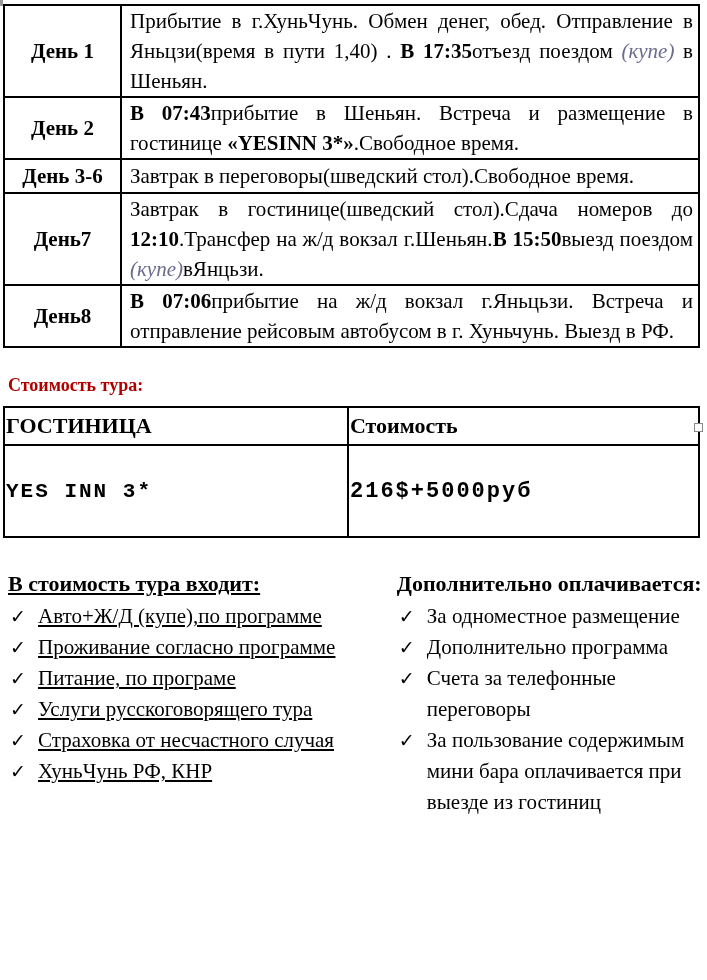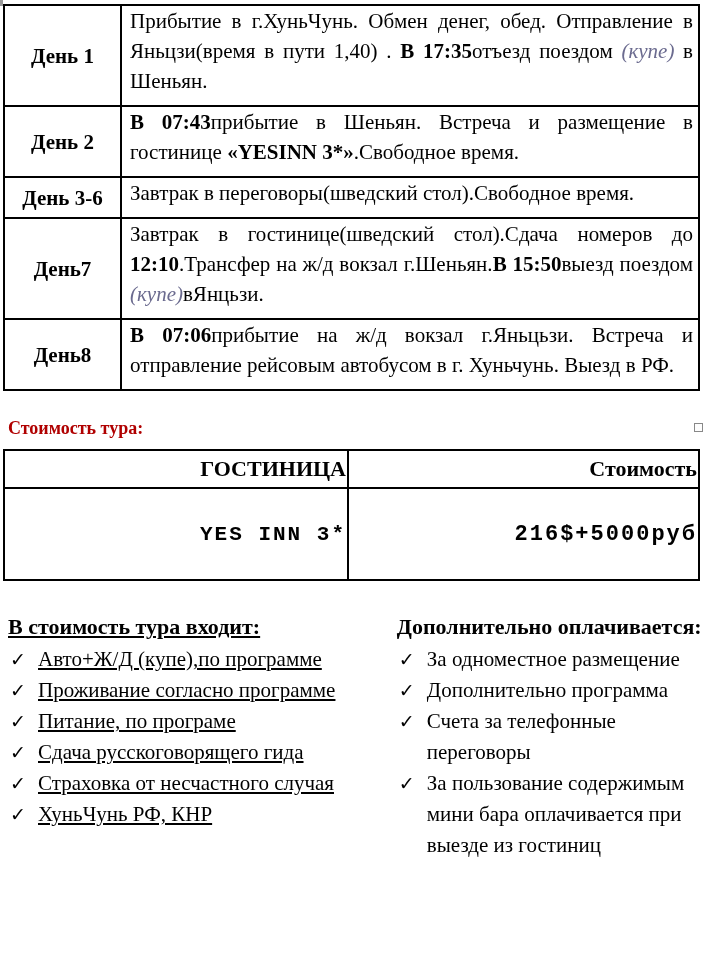--- a/index.html
+++ b/index.html
@@ -25,42 +25,42 @@
     line-height:30px;
     vertical-align:middle;
   }
   table.itinerary td.day {
     width:113px;
     text-align:center;
     font-weight:bold;
   }
   table.itinerary td.desc {
     text-align:justify;
-    padding:0 5px 9px 8px;
+    padding:0 5px 0 8px;
   }
 
   
   .cost-heading {
     margin:24px 0 7px 8px;
     font-size:18px;
     line-height:27px;
     font-weight:bold;
     color:#b00000;
   }
 
   
   table.cost {
     border-collapse:collapse;
     table-layout:fixed;
     width:697px;
     margin:0 0 0 3px;
   }
   table.cost td {
     border:2px solid #000;
-    text-align:right;
+    text-align:left;
     vertical-align:middle;
   }
   table.cost td.hdr {
     font-size:22px;
     font-weight:bold;
     height:34px;
   }
   table.cost td.cell { height:88px; }
   table.cost td.c1 { width:340px; }
   .hotel-name {
@@ -162,21 +162,21 @@
 </tbody>
   </table>
 
 <div class="columns">
   <div class="col-left">
     <div class="col-heading">В стоимость тура входит:</div>
     <ul class="checklist">
       <li><span class="check">✓</span><span>Авто+Ж/Д (купе),по программе</span></li>
       <li><span class="check">✓</span><span>Проживание согласно программе</span></li>
       <li><span class="check">✓</span><span>Питание, по програме</span></li>
-      <li><span class="check">✓</span><span>Сдача русскоговорящего гида</span></li>
+      <li><span class="check">✓</span><span>Услуги русскоговорящего тура</span></li>
       <li><span class="check">✓</span><span>Страховка от несчастного случая</span></li>
       <li><span class="check">✓</span><span>ХуньЧунь РФ, КНР</span></li>
     </ul>
   </div>
   <div class="col-right">
     <div class="col-heading">Дополнительно оплачивается:</div>
     <ul class="checklist">
       <li><span class="check">✓</span><span>За одноместное размещение</span></li>
       <li><span class="check">✓</span><span>Дополнительно программа</span></li>
       <li><span class="check">✓</span><span>Счета за телефонные переговоры</span></li>

